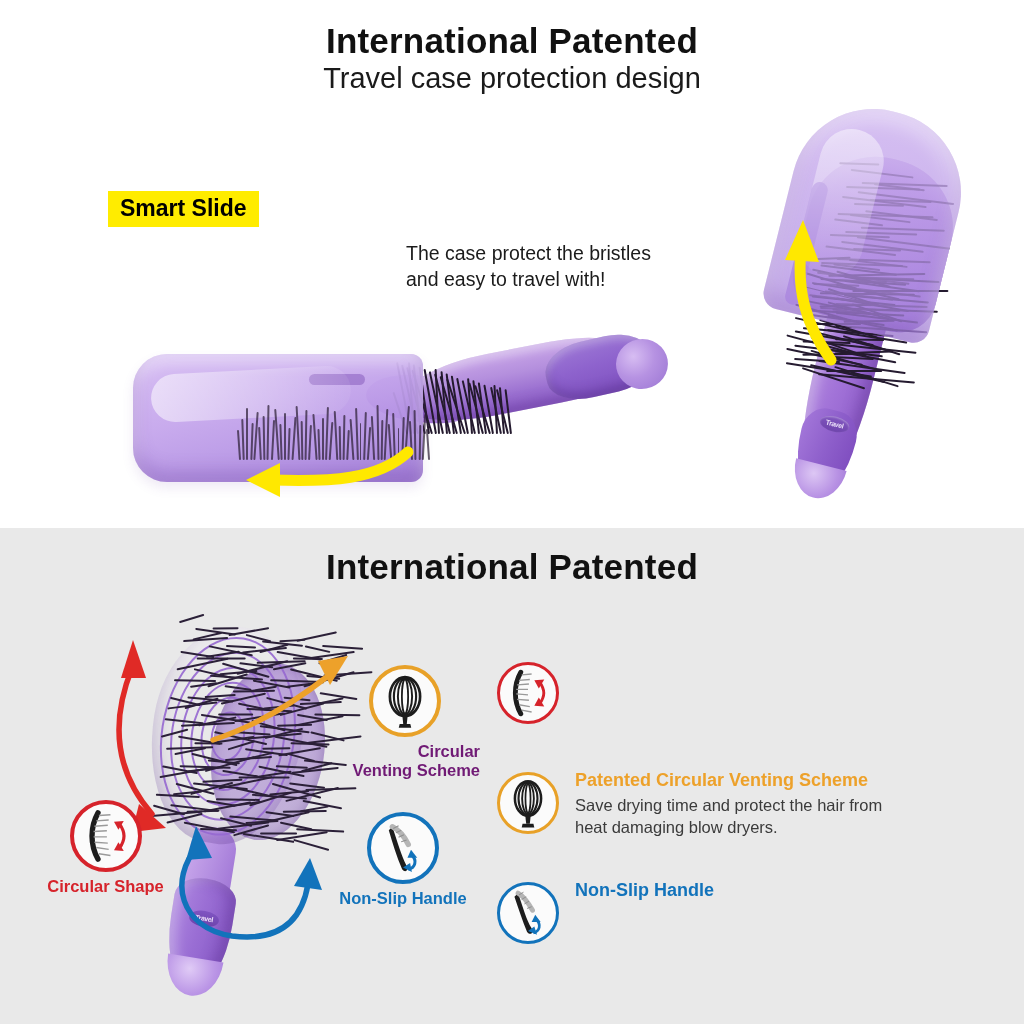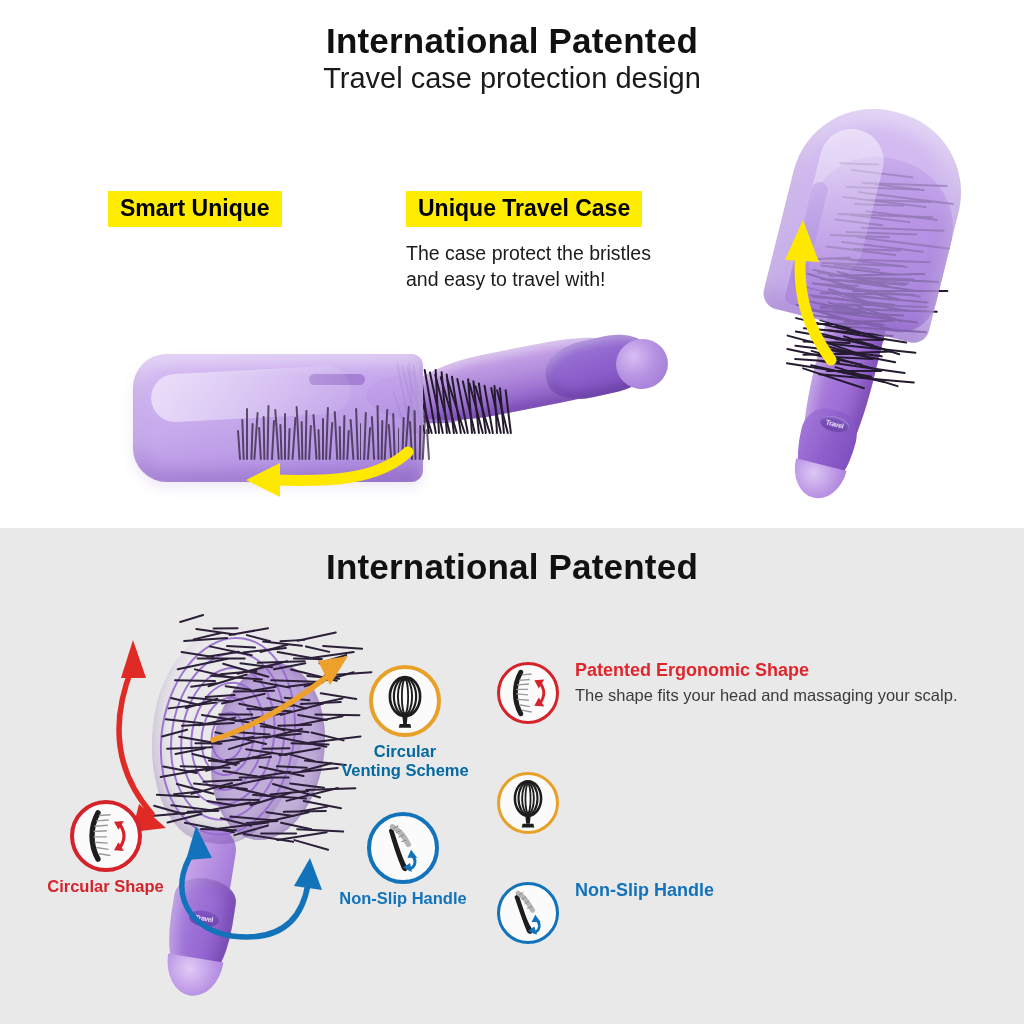--- a/index.html
+++ b/index.html
@@ -219,21 +219,21 @@
     position:relative;overflow:hidden;
   }
   .cbadge.red{border:4px solid #d6232b;}
   .cbadge.orange{border:4px solid #e8a128;}
   .cbadge.blue{border:4px solid #1273bb;}
   .clabel{
     margin-top:5px;font-size:16.5px;font-weight:bold;line-height:1.14;
     white-space:pre-line;
   }
   .clabel.red{color:#d6232b;}
-  .clabel.orange{color:#0369a1;}
+  .clabel.orange{color:#701a75;text-align:right;}
   .clabel.blue{color:#1273bb;}
 
   
   #features{position:absolute;left:497px;top:660px;width:515px;}
   .feat{position:relative;min-height:92px;margin-bottom:18px;}
   .feat .fbadge{
     position:absolute;left:0;top:2px;
     width:62px;height:62px;border-radius:50%;
     background:#fbfbfb;box-sizing:border-box;overflow:hidden;
   }
@@ -258,23 +258,22 @@
 
 <div id="page">
 
   <div class="panel" id="panel-top">
 
     <div class="head-wrap" style="top:22px;">
       <div class="h-main">International Patented</div>
       <div class="h-sub">Travel case protection design</div>
     </div>
 
-    <div class="tag" style="left:108px;top:191px;">Smart Unique</div>
-
-    <div class="tag" style="left:406px;top:191px;">Unique Travel Case</div>
+    <div class="tag" style="left:108px;top:191px;">Smart Slide</div>
+
     <div class="tag-body" style="left:406px;top:241px;width:320px;">The case protect the bristles
 and easy to travel with!</div>
 
     <div class="art" id="art-case-brush">
       <div class="tb-neck"></div>
       <div class="tb-handle"></div>
       <div class="tb-grip"></div>
       <div class="tb-grip-end"></div>
       <div class="tb-bristles-out" id="tb-out">
           <i style="left:4px;height:44px;transform:rotate(-18deg)"></i>
@@ -748,38 +747,39 @@
             <line x1="18" y1="32" x2="31" y2="33"></line>
               <line x1="19" y1="38" x2="32" y2="39"></line>
             <line x1="21" y1="44" x2="33" y2="46"></line>
               <line x1="24" y1="50" x2="35" y2="52"></line>
           </g>
           <path d="M44 19 C50 28, 50 34, 44 43" stroke="#d6232b" stroke-width="3.2" fill="none"></path>
           <path d="M38 17 L49 16 L43 26 Z" fill="#d6232b"></path>
           <path d="M38 45 L49 46 L43 36 Z" fill="#d6232b"></path>
         </svg>
       </div>
-      <div class="ftxt">
-        <div class="ftitle">Patented Ergonomic Shape</div>
-        <div class="fbody">The shape fits your head and massaging your scalp.</div>
-      </div>
     </div>
 
     <div class="feat orange">
       <div class="fbadge">
         <svg class="icon-svg" viewBox="0 0 62 62">
           <g fill="none" stroke="#1d1d1d">
             <ellipse cx="31" cy="26" rx="14.5" ry="19" stroke-width="2.8"></ellipse>
             <ellipse cx="31" cy="26" rx="10.5" ry="18" stroke-width="2.3"></ellipse>
             <ellipse cx="31" cy="26" rx="6.5" ry="17" stroke-width="2.1"></ellipse>
             <ellipse cx="31" cy="26" rx="2.8" ry="16" stroke-width="1.9"></ellipse>
           </g>
           <path d="M28 45 L34 45 L33 54 L29 54 Z" fill="#1d1d1d"></path>
           <path d="M25 54 L37 54 L38 58 L24 58 Z" fill="#1d1d1d"></path>
         </svg>
+      </div>
+      <div class="ftxt">
+        <div class="ftitle">Patented Circular Venting Scheme</div>
+        <div class="fbody">Save drying time and protect the hair from
+heat damaging blow dryers.</div>
       </div>
     </div>
 
     <div class="feat blue">
       <div class="fbadge">
         <svg class="icon-svg" viewBox="0 0 62 62">
           <path d="M20 9 C26 26, 29 38, 35 48 C38 54, 33 56, 30 52 C25 40, 20 25, 16 13 Z" fill="#1d1d1d"></path>
           <path d="M20 9 C27 13, 32 21, 36 28" stroke="#b5b5b5" stroke-width="5.4" fill="none" stroke-linecap="round"></path>
           <g stroke="#8f8f8f" stroke-width="1.1">
             <line x1="21" y1="11" x2="26" y2="8"></line>

